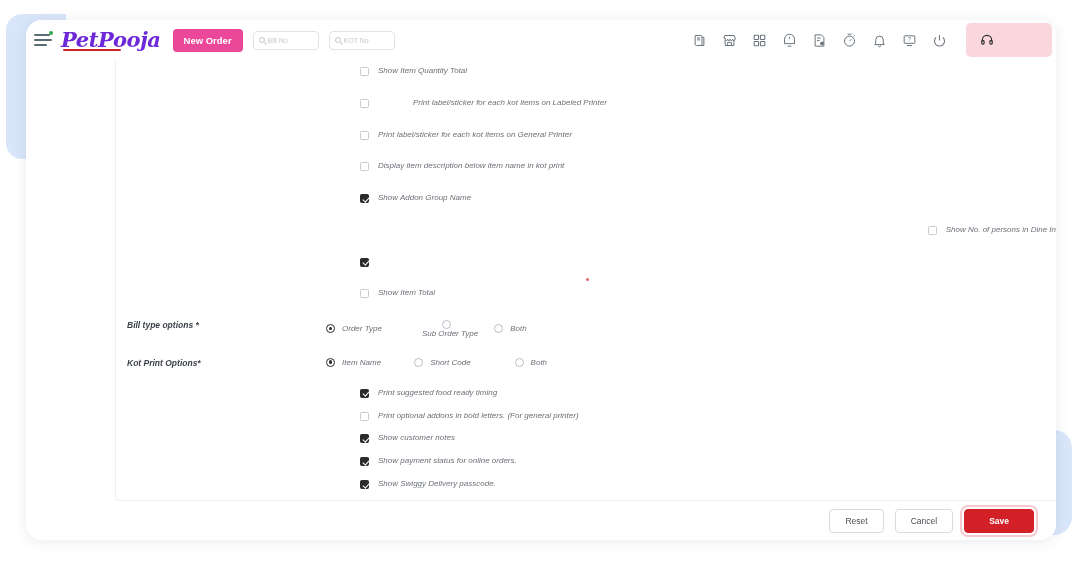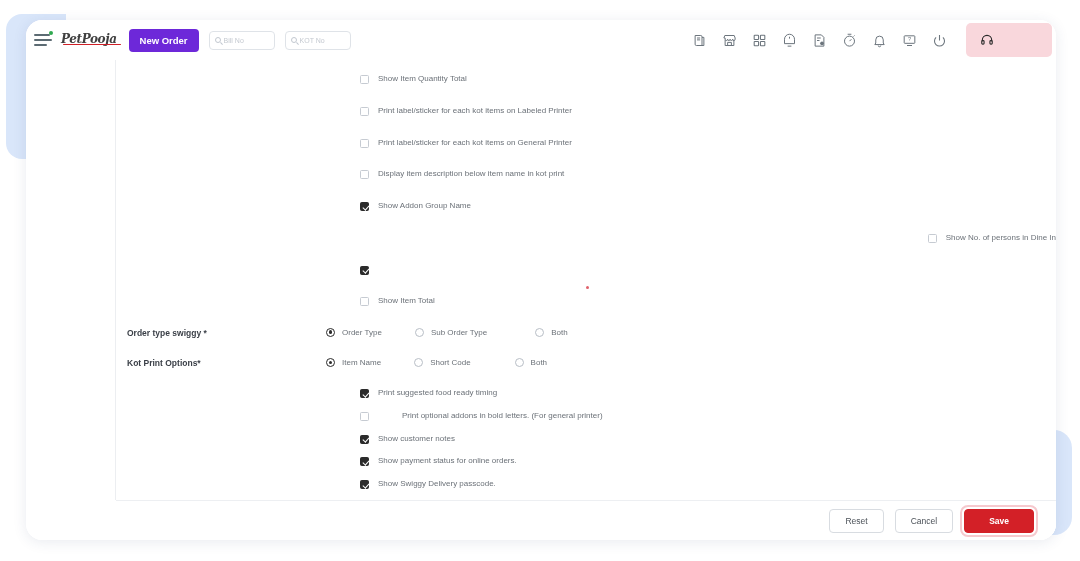--- a/index.html
+++ b/index.html
@@ -32,32 +32,32 @@
   }
   .hamburger { margin-left: 8px; width: 18px; height: 14px; position: relative; cursor: pointer; }
   .hamburger i { position: absolute; left: 0; height: 2px; background: #5c6b73; border-radius: 1px; }
   .hamburger i:nth-child(1) { top: 1px; width: 16px; }
   .hamburger i:nth-child(2) { top: 6px; width: 18px; }
   .hamburger i:nth-child(3) { top: 11px; width: 13px; }
   .hamburger .dot { position: absolute; right: -1px; top: -2px; width: 4px; height: 4px; border-radius: 50%; background: #2fa84f; }
 
   .logo {
     margin-left: 9px;
-    color: #404040; font-size: 12px; font-weight: bold;
+    color: #6d28d9; font-size: 21px; font-weight: bold;
     font-family: "DejaVu Serif", serif;
     font-style: italic; letter-spacing: -.4px;
     position: relative; top: -1px;
   }
   .logo::after {
     content: ""; position: absolute; left: 2px; bottom: 1px;
     width: 58px; height: 1.5px; background: #cf2027; border-radius: 1px;
   }
 
   .new-order-btn {
-    margin-left: 12px; background: #6d28d9; color: #fff;
+    margin-left: 12px; background: #ec4899; color: #fff;
     font-size: 9.5px; font-weight: bold; border: none; border-radius: 4px;
     padding: 6px 11px; cursor: pointer; white-space: nowrap;
   }
   .search-box {
     margin-left: 10px; width: 66px; height: 19px;
     border: 1px solid #dfe3e8; border-radius: 4px;
     display: flex; align-items: center; padding: 0 5px; gap: 3px;
     background: #fff;
   }
   .search-box:nth-of-type(2) { width: 66px; }
@@ -77,21 +77,21 @@
   .support-panel svg { width: 14px; height: 14px; color: #2b2b2b; }
 
   .pink-strip { position: absolute; left: 0; top: 40px; width: 112px; height: 6px; background: #fbdbe0; }
   .header-underline { position: absolute; left: 112px; top: 45px; right: 0; height: 1px; background: #eceef1; }
 
   
   .body-area { position: relative; height: 480px; background: #fff; }
   .left-rail { position: absolute; left: 0; top: 0; width: 89px; height: 440px; background: #fff; }
   .rail-divider { position: absolute; left: 89px; top: 0; width: 1px; height: 440px; background: #eceef1; }
 
-  .form-scroll { position: absolute; left: 90px; top: 8px; right: 0; height: 440px; overflow: hidden; }
+  .form-scroll { position: absolute; left: 90px; top: 0; right: 0; height: 440px; overflow: hidden; font-style: italic; }
 
   .row { display: flex; align-items: flex-start; }
   .field-label {
     width: 210px; padding-left: 11px; font-size: 8.5px; font-weight: bold;
     color: #3a3f47; line-height: 1.2;
   }
   .opt-col { flex: 1; }
 
   .chk-row { display: flex; align-items: flex-start; padding-left: 244px; }
 
@@ -246,21 +246,21 @@
     <div class="body-area">
       <div class="left-rail"></div>
       <div class="rail-divider"></div>
 
       <div class="form-scroll">
         <div id="form-mount" style="position:relative; padding-top:6px;">
             <div class="chk-row" style="margin-bottom: 21px;">
               <span class="cbox"></span>
               <span class="chk-label">Show Item Quantity Total</span>
             </div>
-            <div class="chk-row" style="margin-bottom: 21px;">
+            <div class="chk-row" style="margin-bottom: 21px; gap: 35px;">
               <span class="cbox"></span>
               <span class="chk-label">Print label/sticker for each kot items on Labeled Printer</span>
             </div>
             <div class="chk-row" style="margin-bottom: 21px; text-align: center;">
               <span class="cbox"></span>
               <span class="chk-label">Print label/sticker for each kot items on General Printer</span>
             </div>
             <div class="chk-row" style="margin-bottom: 21px;">
               <span class="cbox"></span>
               <span class="chk-label">Display item description below item name in kot print</span>
@@ -274,28 +274,28 @@
               <span class="chk-label">Show No. of persons in Dine In</span>
             </div>
             <div class="chk-row" style="margin-bottom: 21px;">
               <span class="cbox on"></span>
             </div>
             <div class="chk-row" style="margin-bottom: 21px;">
               <span class="cbox"></span>
               <span class="chk-label">Show Item Total</span>
             </div>
             <div class="row" style="margin-bottom: 20px; margin-top: 8px;">
-              <div class="field-label">Order type swiggy *</div>
+              <div class="field-label">Bill type options *</div>
               <div class="opt-col">
                 <div class="radio-group">
                   <div class="radio-item" style="margin-right: 33px;">
                     <span class="rbox on"></span>
                     <span class="radio-label">Order Type</span>
                   </div>
-                  <div class="radio-item" style="margin-right: 48px;">
+                  <div class="radio-item" style="margin-right: 16px; flex-direction: column;">
                     <span class="rbox"></span>
                     <span class="radio-label">Sub Order Type</span>
                   </div>
                   <div class="radio-item" style="margin-right: 0px;">
                     <span class="rbox"></span>
                     <span class="radio-label">Both</span>
                   </div>
                 </div>
               </div>
             </div>
@@ -315,21 +315,21 @@
                     <span class="rbox"></span>
                     <span class="radio-label">Both</span>
                   </div>
                 </div>
               </div>
             </div>
             <div class="chk-row" style="margin-bottom: 12px;">
               <span class="cbox on"></span>
               <span class="chk-label">Print suggested food ready timing</span>
             </div>
-            <div class="chk-row" style="margin-bottom: 12px; gap: 24px;">
+            <div class="chk-row" style="margin-bottom: 12px;">
               <span class="cbox"></span>
               <span class="chk-label">Print optional addons in bold letters. (For general printer)</span>
             </div>
             <div class="chk-row" style="margin-bottom: 12px;">
               <span class="cbox on"></span>
               <span class="chk-label">Show customer notes</span>
             </div>
             <div class="chk-row" style="margin-bottom: 12px;">
               <span class="cbox on"></span>
               <span class="chk-label">Show payment status for online orders.</span>

